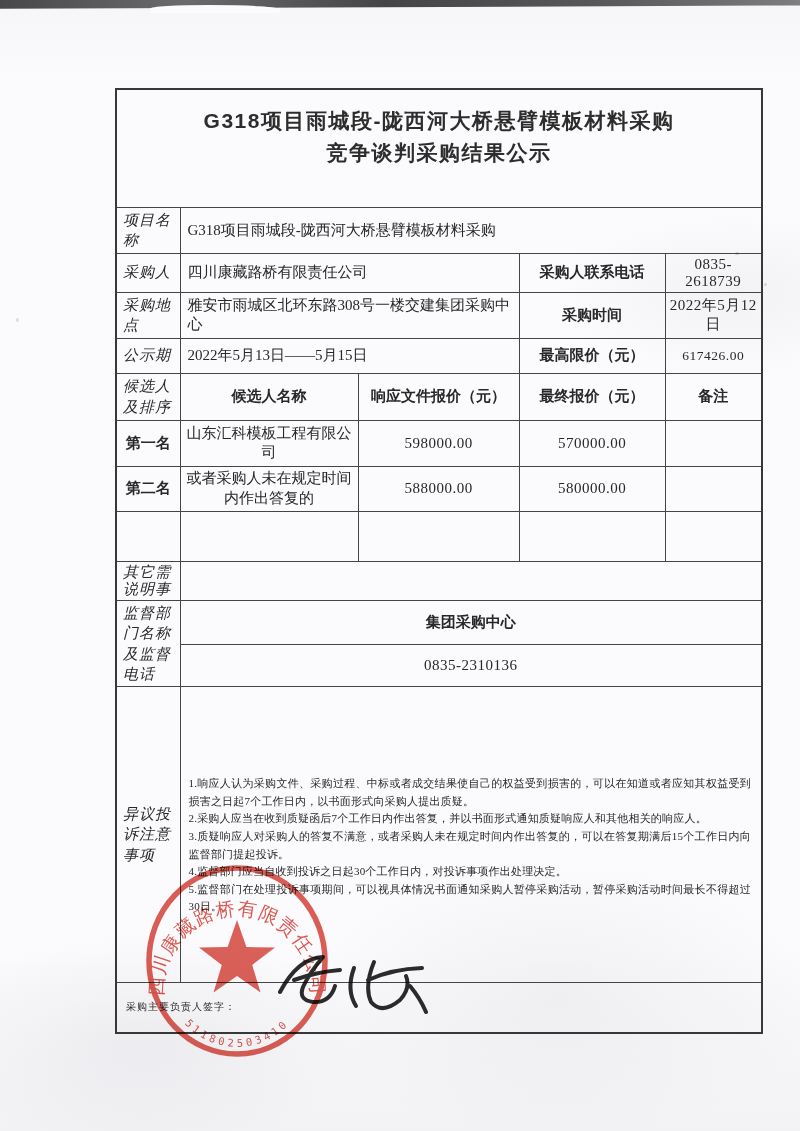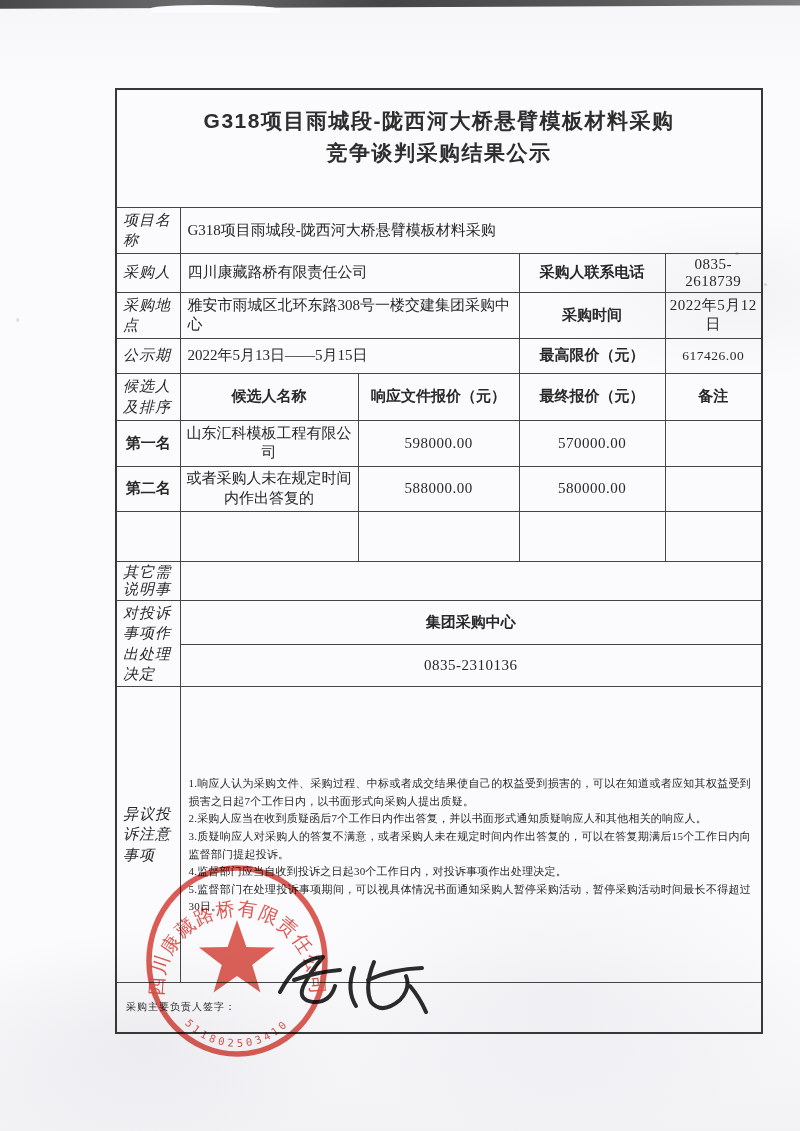--- a/index.html
+++ b/index.html
@@ -183,21 +183,21 @@
         <td class="num"></td>
         <td class="ctr"></td>
       </tr>
 
       <tr style="height:34px">
         <td class="lbl" style="line-height:1.15;">其它需说明事</td>
         <td colspan="4" class="val"></td>
       </tr>
 
       <tr style="height:38px">
-        <td class="lbl" rowspan="2">对投诉事项作出处理决定</td>
+        <td class="lbl" rowspan="2">监督部门名称及监督电话</td>
         <td colspan="4" class="ctr">集团采购中心</td>
       </tr>
       <tr style="height:37px">
         <td colspan="4" class="num">0835-2310136</td>
       </tr>
 
       <tr style="height:296px">
         <td class="lbl">异议投诉注意事项</td>
         <td colspan="4" class="objection-cell">
           <div class="item">1.响应人认为采购文件、采购过程、中标或者成交结果使自己的权益受到损害的，可以在知道或者应知其权益受到损害之日起7个工作日内，以书面形式向采购人提出质疑。</div>

